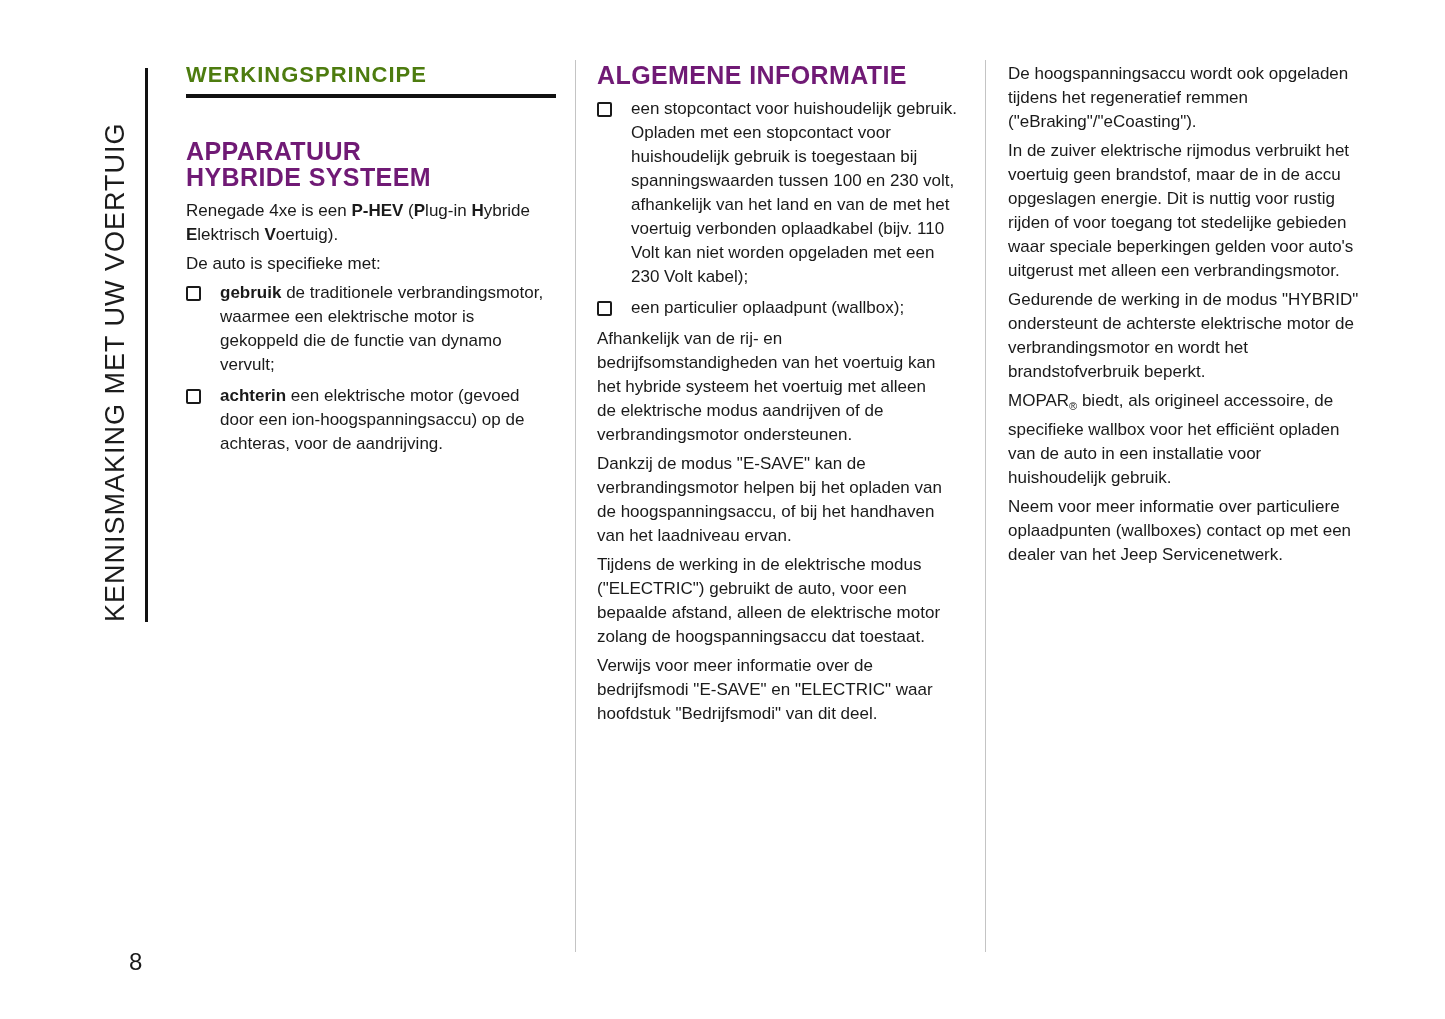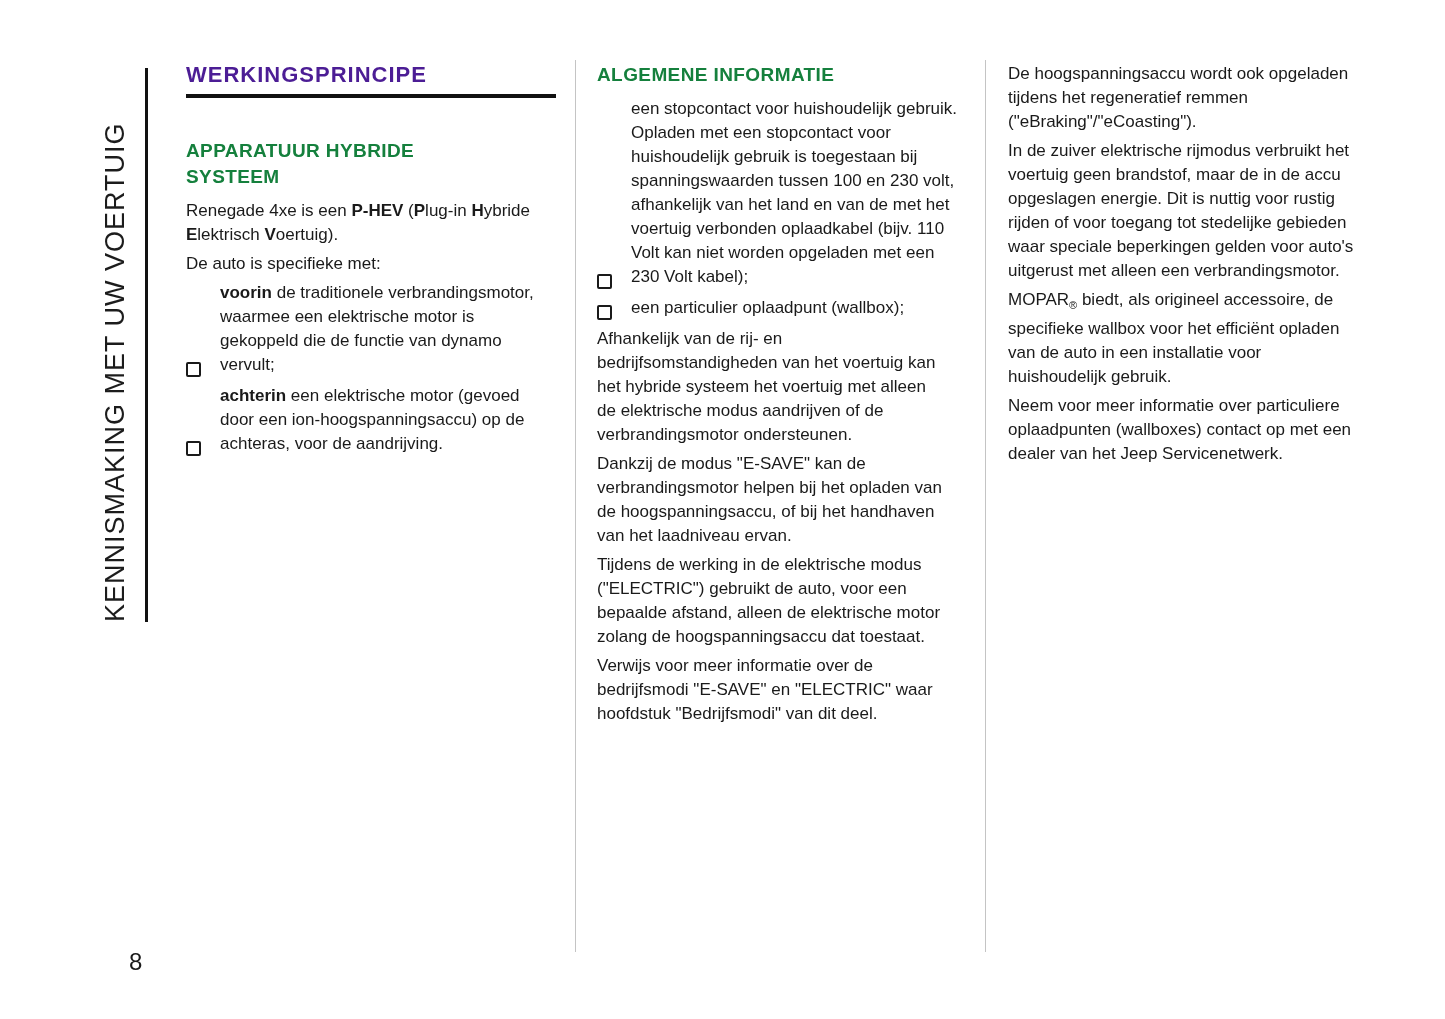--- a/index.html
+++ b/index.html
@@ -50,49 +50,49 @@
   .col { position: absolute; top: 62px; }
   .col1 { left: 186px; width: 370px; }
   .col2 { left: 597px; width: 364px; }
   .col3 { left: 1008px; width: 368px; }
 
   .title {
     margin: 0 0 6px 0;
     font-size: 22px;
     font-weight: bold;
     letter-spacing: 1px;
-    color: #4c1d95;
+    color: #4d7c0f;
   }
   .title-rule {
     width: 370px;
     height: 4px;
     background: #111111;
     margin: 0 0 40px 0;
   }
   .heading {
     margin: 0 0 9px 0;
-    font-size: 19px;
+    font-size: 25px;
     font-weight: bold;
     letter-spacing: 0.4px;
     line-height: 26px;
-    color: #15803d;
+    color: #701a75;
   }
   .heading.w-narrow { max-width: 275px; }
 
   .body {
     margin: 0 16px 5px 0;
     font-size: 17px;
     line-height: 24px;
   }
   .b { font-weight: bold; }
 
   .list { margin: 1px 0 3px 0; }
   .li {
     display: flex;
-    align-items: flex-end;
+    align-items: flex-start;
     margin: 0 0 7px 0;
   }
   .sq {
     flex: 0 0 auto;
     width: 11px;
     height: 11px;
     border: 2px solid #1a1a1a;
     border-radius: 2px;
     margin-top: 5px;
     margin-right: 19px;
@@ -134,21 +134,21 @@
 
     <h2 class="heading w-narrow">APPARATUUR HYBRIDE SYSTEEM</h2>
 
     <p class="body"><span>Renegade 4xe is een </span><span class="b">P-HEV</span><span> (</span><span class="b">P</span><span>lug-in </span><span class="b">H</span><span>ybride </span><span class="b">E</span><span>lektrisch </span><span class="b">V</span><span>oertuig).</span></p>
 
     <p class="body">De auto is specifieke met:</p>
 
     <div class="list">
       <div class="li">
         <span class="sq"></span>
-        <span class="li-text"><span class="b">voorin</span><span> de traditionele verbrandingsmotor, waarmee een elektrische motor is gekoppeld die de functie van dynamo vervult;</span></span>
+        <span class="li-text"><span class="b">gebruik</span><span> de traditionele verbrandingsmotor, waarmee een elektrische motor is gekoppeld die de functie van dynamo vervult;</span></span>
       </div>
       <div class="li">
         <span class="sq"></span>
         <span class="li-text"><span class="b">achterin</span><span> een elektrische motor (gevoed door een ion-hoogspanningsaccu) op de achteras, voor de aandrijving.</span></span>
       </div>
     </div>
   </div>
 
   <div class="col col2">
     <h2 class="heading">ALGEMENE INFORMATIE</h2>
@@ -170,19 +170,20 @@
 
     <p class="body">Afhankelijk van de rij- en bedrijfsomstandigheden van het voertuig kan het hybride systeem het voertuig met alleen de elektrische modus aandrijven of de verbrandingsmotor ondersteunen.</p>
     <p class="body">Dankzij de modus "E-SAVE" kan de verbrandingsmotor helpen bij het opladen van de hoogspanningsaccu, of bij het handhaven van het laadniveau ervan.</p>
     <p class="body">Tijdens de werking in de elektrische modus ("ELECTRIC") gebruikt de auto, voor een bepaalde afstand, alleen de elektrische motor zolang de hoogspanningsaccu dat toestaat.</p>
     <p class="body">Verwijs voor meer informatie over de bedrijfsmodi "E-SAVE" en "ELECTRIC" waar hoofdstuk "Bedrijfsmodi" van dit deel.</p>
   </div>
 
   <div class="col col3">
     <p class="body">De hoogspanningsaccu wordt ook opgeladen tijdens het regeneratief remmen ("eBraking"/"eCoasting").</p>
     <p class="body">In de zuiver elektrische rijmodus verbruikt het voertuig geen brandstof, maar de in de accu opgeslagen energie. Dit is nuttig voor rustig rijden of voor toegang tot stedelijke gebieden waar speciale beperkingen gelden voor auto's uitgerust met alleen een verbrandingsmotor.</p>
+    <p class="body">Gedurende de werking in de modus "HYBRID" ondersteunt de achterste elektrische motor de verbrandingsmotor en wordt het brandstofverbruik beperkt.</p>
     <p class="body"><span>MOPAR</span><span class="reg-sub">®</span><span> biedt, als origineel accessoire, de specifieke wallbox voor het efficiënt opladen van de auto in een installatie voor huishoudelijk gebruik.</span></p>
     <p class="body">Neem voor meer informatie over particuliere oplaadpunten (wallboxes) contact op met een dealer van het Jeep Servicenetwerk.</p>
   </div>
 
   <div class="page-number">8</div>
 
 </div>
 
 </body></html>

